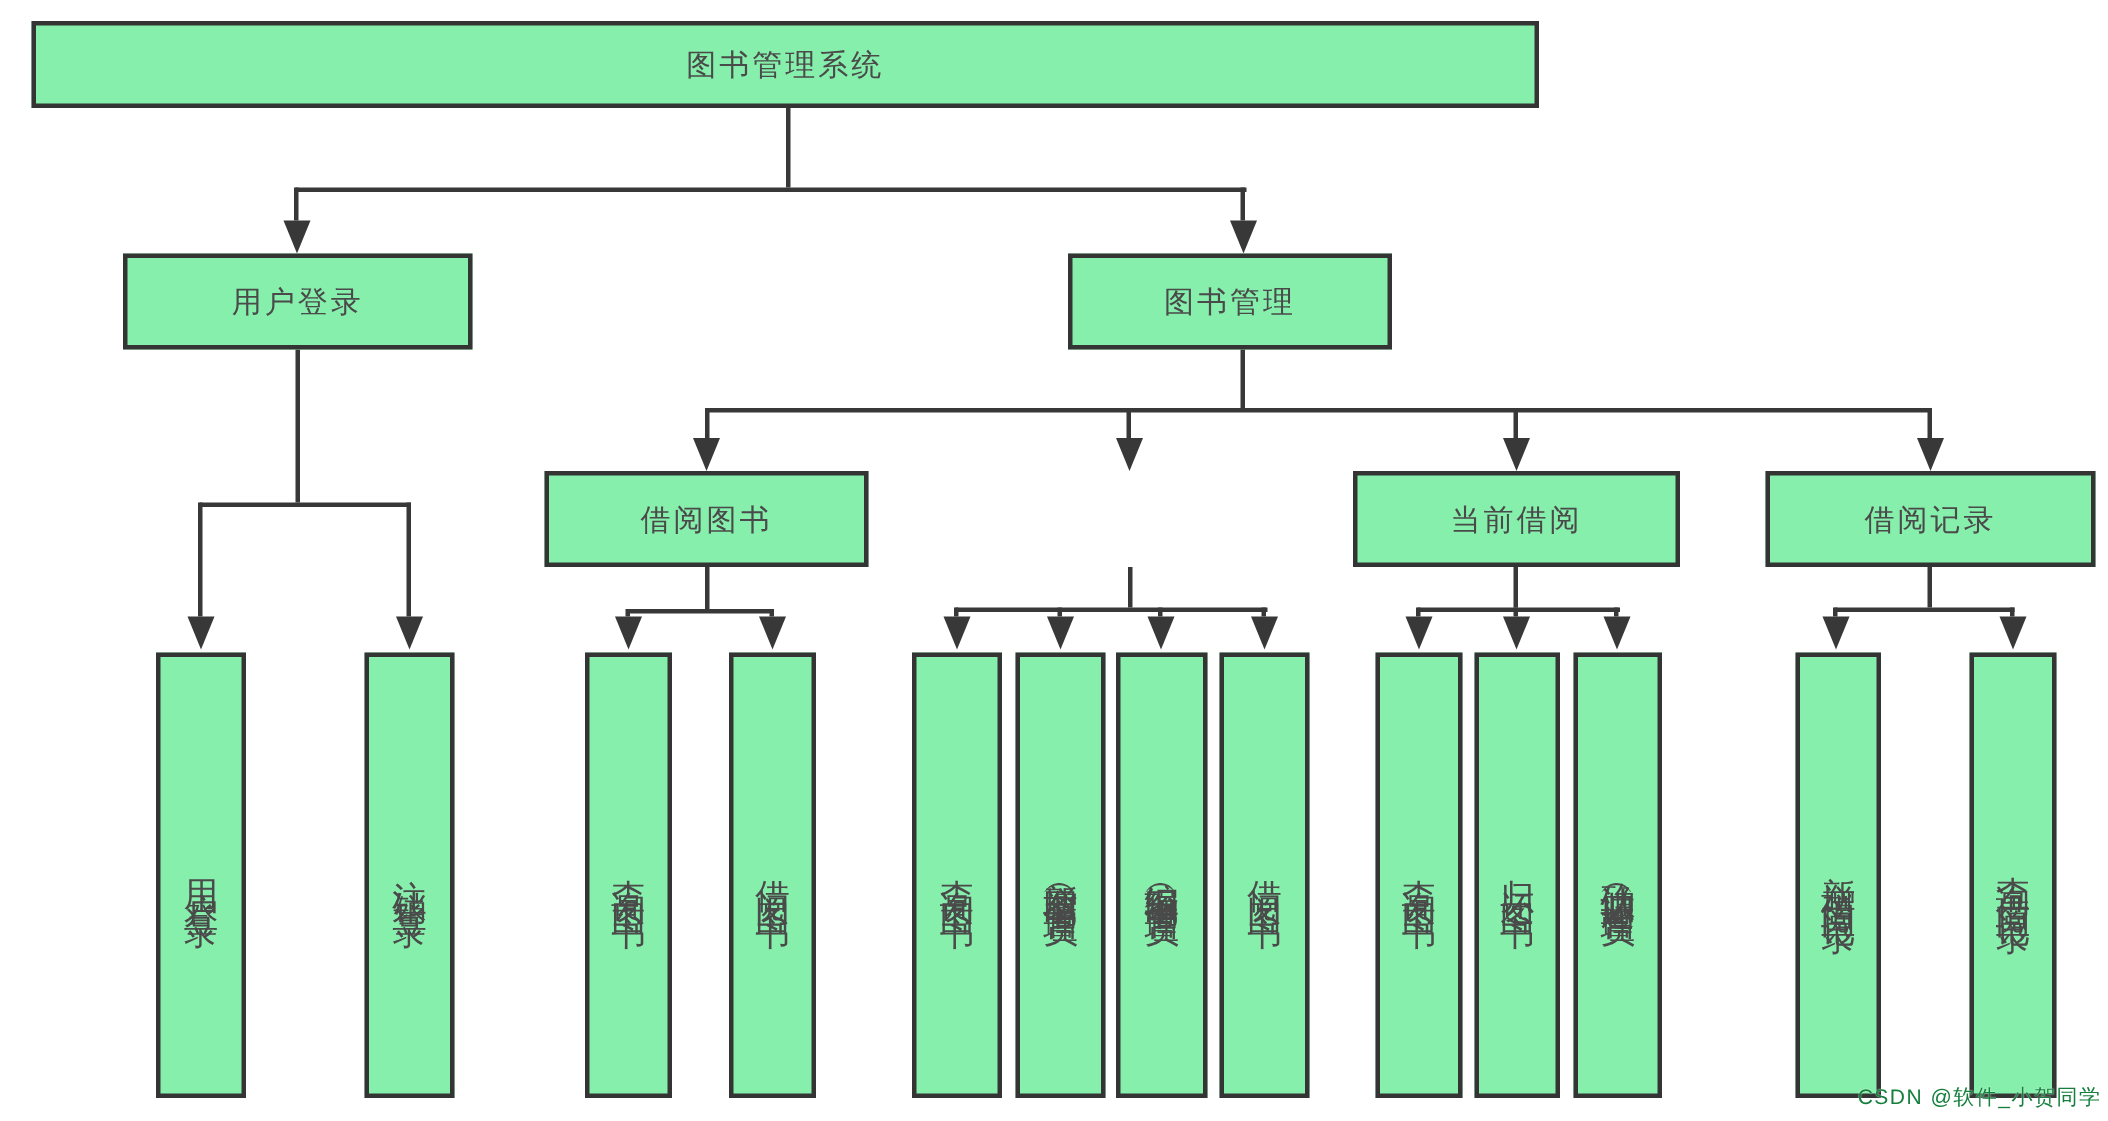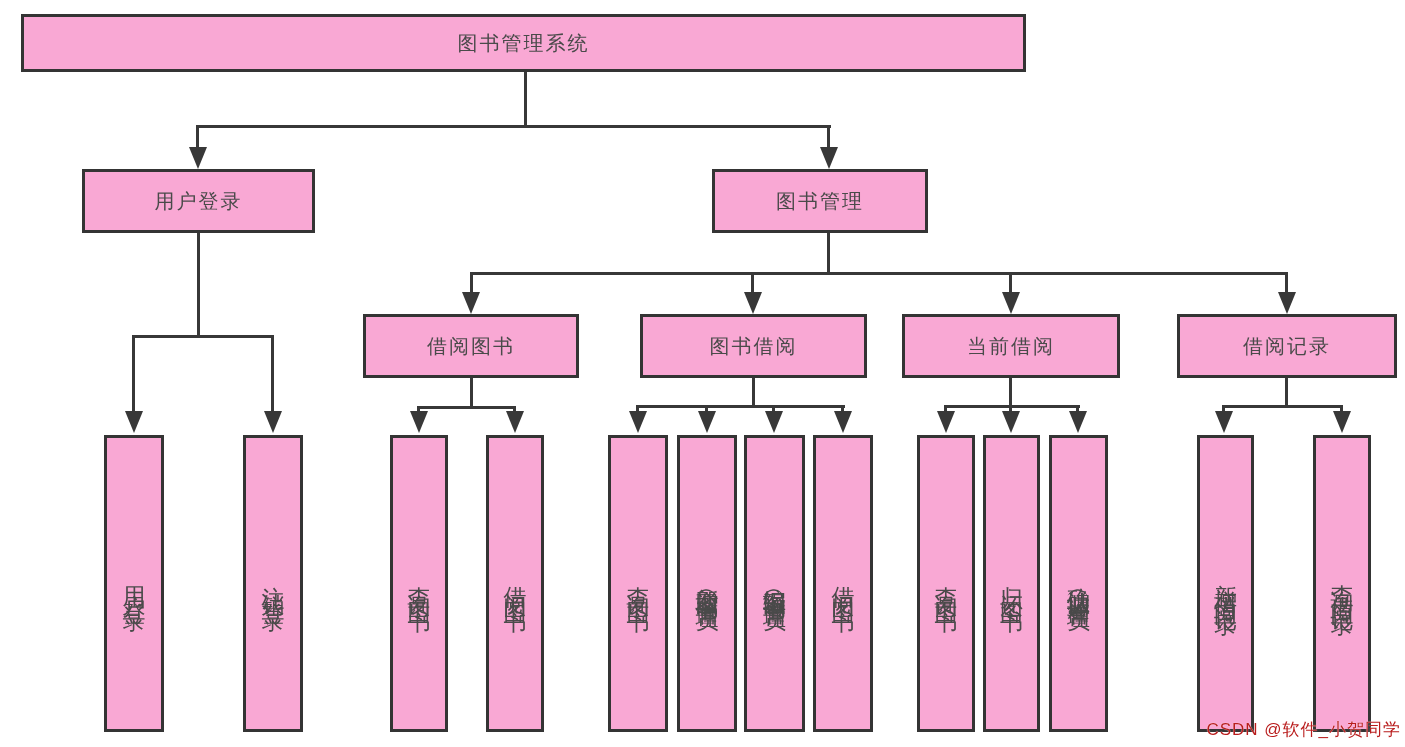--- a/index.html
+++ b/index.html
@@ -1,57 +1,56 @@
 <!DOCTYPE html>
 <html><head>
 <meta charset="utf-8">
 <style>
   html,body{margin:0;padding:0;background:#ffffff;}
   .canvas{
     position:relative;width:1405px;height:747px;background:#ffffff;overflow:hidden;
     font-family:"Liberation Sans","DejaVu Sans",sans-serif;color:#4a4a4a;
   }
   .node{
-    position:absolute;box-sizing:border-box;background:#f9a8d4;
+    position:absolute;box-sizing:border-box;background:#86efac;
     border:3px solid #343434;display:flex;align-items:center;justify-content:center;
     z-index:2;
   }
   .h-node{font-size:20px;letter-spacing:2px;white-space:nowrap;}
   .v-node{
     writing-mode:vertical-rl;text-orientation:mixed;
     font-size:23px;letter-spacing:8px;line-height:1;
   }
   .ls-m{letter-spacing:6px;}
   .ls-s{letter-spacing:3px;}
   .edge{position:absolute;background:#383838;z-index:1;}
   .edge.h{height:3px;}
   .edge.v{width:3px;}
   .arrow{
     position:absolute;width:0;height:0;z-index:1;
     border-left:9px solid transparent;border-right:9px solid transparent;
     border-top:22px solid #383838;
   }
   .watermark{
     position:absolute;right:4px;bottom:6px;z-index:5;
-    font-size:17px;letter-spacing:1px;color:#b91c1c;
+    font-size:14px;letter-spacing:1px;color:#15803d;
     text-shadow:0 0 1px #ffffff;white-space:nowrap;
   }
 </style>
 </head>
 <body>
 
 <div class="canvas">
 
   <div class="node h-node" style="left:21px;top:14px;width:1005px;height:58px">图书管理系统</div>
 
   <div class="node h-node" style="left:82px;top:169px;width:233px;height:64px">用户登录</div>
   <div class="node h-node" style="left:712px;top:169px;width:216px;height:64px">图书管理</div>
 
   <div class="node h-node" style="left:363px;top:314px;width:216px;height:64px">借阅图书</div>
-  <div class="node h-node" style="left:640px;top:314px;width:227px;height:64px">图书借阅</div>
   <div class="node h-node" style="left:1177px;top:314px;width:220px;height:64px">借阅记录</div>
   <div class="node h-node" style="left:902px;top:314px;width:218px;height:64px">当前借阅</div>
 
   <div class="node v-node" style="left:104px;top:435px;width:60px;height:297px">用户登录</div>
   <div class="node v-node" style="left:243px;top:435px;width:60px;height:297px">注销登录</div>
 
   <div class="node v-node" style="left:390px;top:435px;width:58px;height:297px">查询图书</div>
   <div class="node v-node" style="left:486px;top:435px;width:58px;height:297px">借阅图书</div>
 
   <div class="node v-node" style="left:608px;top:435px;width:60px;height:297px">查询图书</div>

